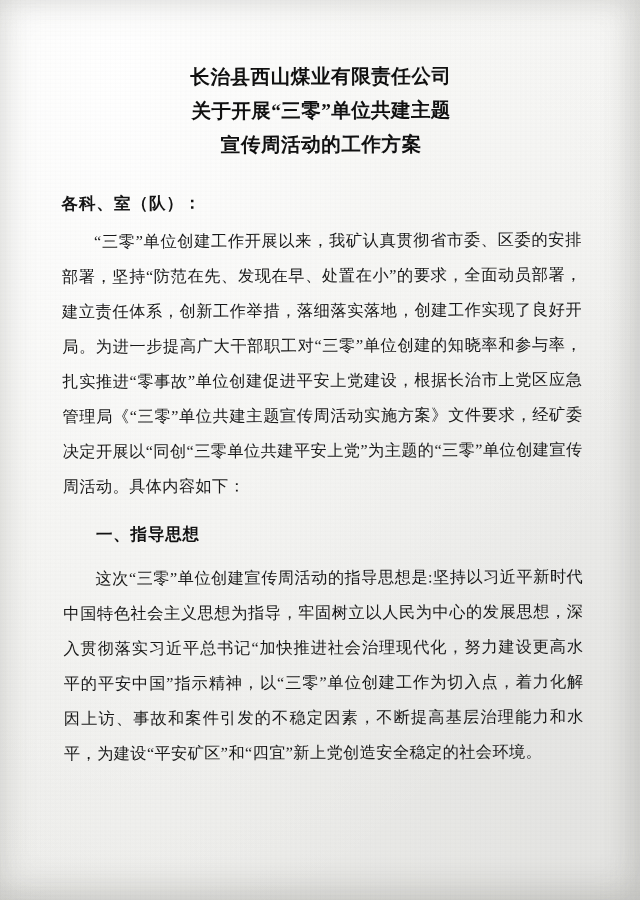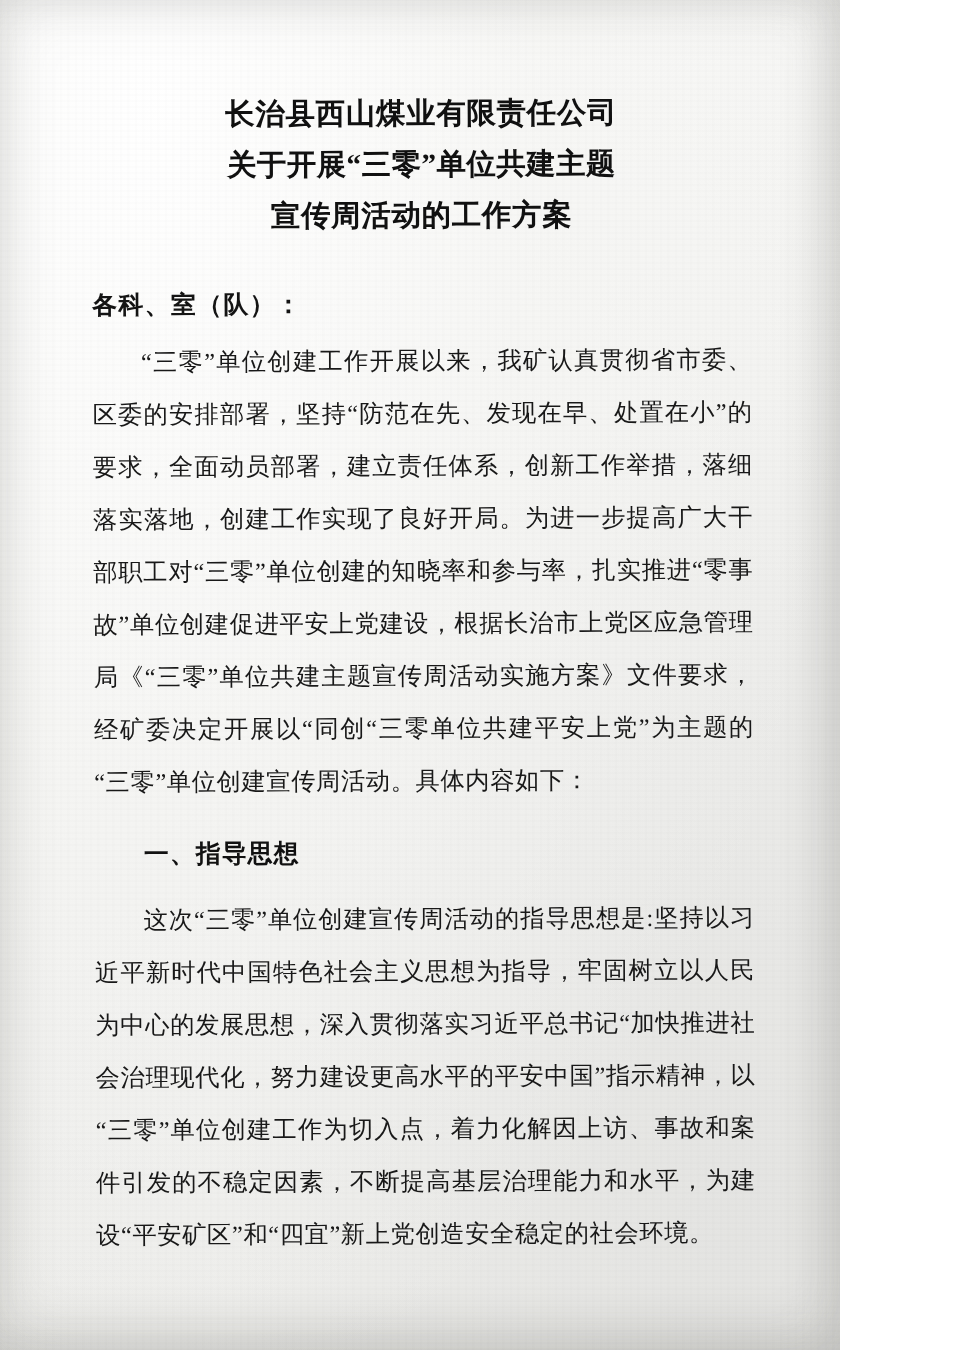--- a/index.html
+++ b/index.html
@@ -10,21 +10,21 @@
   body {
     width: 640px;
     height: 900px;
     overflow: hidden;
     font-family: "Liberation Serif", "DejaVu Serif", serif;
   }
 
   
   .page {
     position: relative;
-    width: 560px;
+    width: 640px;
     height: 900px;
     background:
       radial-gradient(ellipse at 18% 8%, rgba(255,255,255,0.95) 0%, rgba(247,247,245,0.6) 40%, rgba(236,236,234,0.0) 75%),
       radial-gradient(ellipse at 88% 92%, rgba(226,226,224,0.75) 0%, rgba(240,240,238,0.25) 50%, rgba(255,255,255,0) 80%),
       linear-gradient(160deg, #fbfbfa 0%, #f4f4f2 35%, #eeeeec 62%, #e9e9e6 100%);
     box-sizing: border-box;
   }
   .page::after {
     
     content: "";

